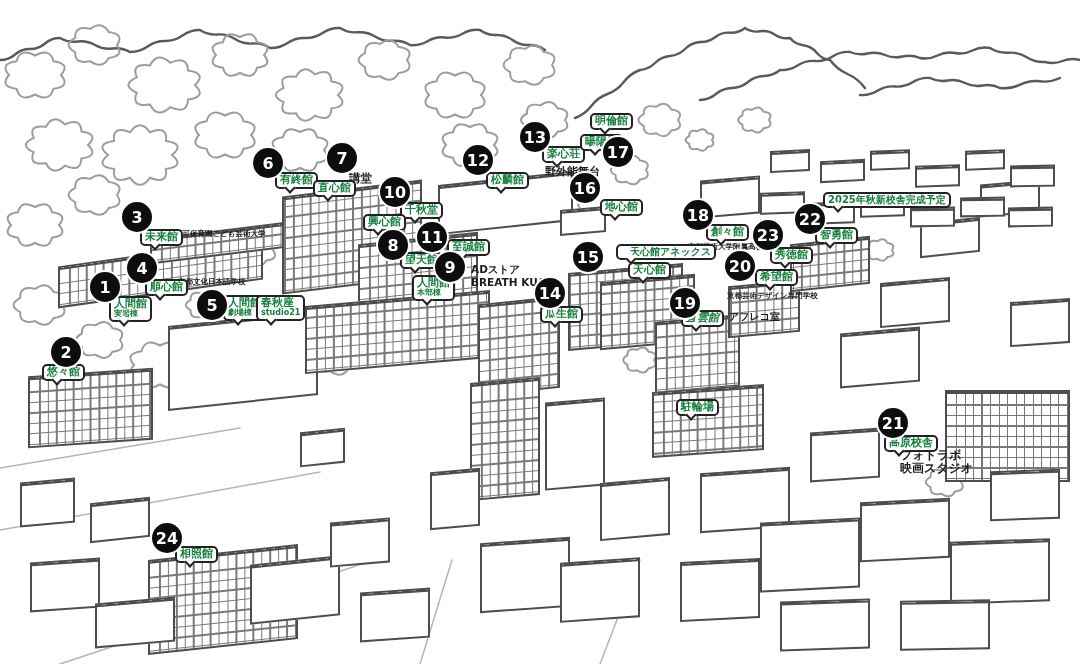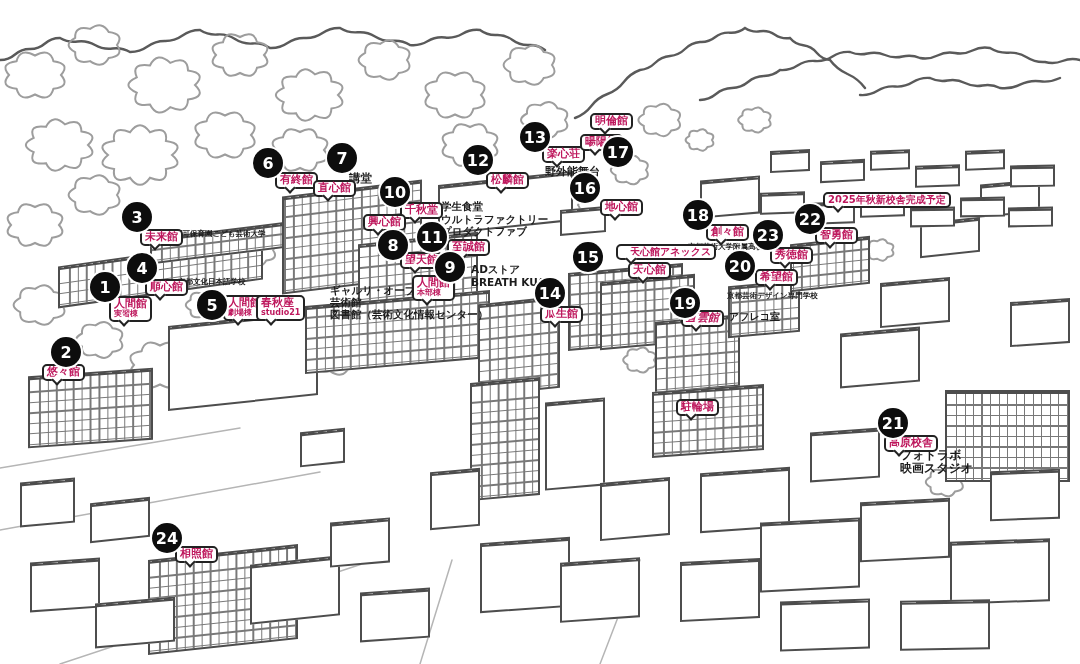--- a/index.html
+++ b/index.html
@@ -15,21 +15,21 @@
   }
   .house.win{
     background-image:
       repeating-linear-gradient(90deg, transparent 0 7px, #787878 7px 8.5px),
       repeating-linear-gradient(0deg, transparent 0 9px, #787878 9px 10.5px);
     background-position:2px 8px;
   }
   .label{
     position:absolute;z-index:5;background:#fff;border:2px solid #222;
     border-radius:5px;padding:0px 3px 1px 3px;white-space:nowrap;
-    color:#be185d;text-align:left;line-height:1.1;
+    color:#15803d;text-align:left;line-height:1.1;
   }
   .label:after{
     content:'';position:absolute;left:9px;bottom:-5px;width:6px;height:6px;background:#fff;
     border-right:2px solid #222;border-bottom:2px solid #222;transform:rotate(45deg);
   }
   .label .l0{display:block;font-weight:bold;font-size:11px;}
   .label .l1{display:block;font-weight:bold;font-size:8px;}
   .plain{
     position:absolute;z-index:4;color:#1c1c1c;white-space:nowrap;text-align:left;
   }
@@ -242,30 +242,20 @@
     </div>
     <div class="label" style="left: 823px; top: 192px;">
       <span class="l0" style="font-size: 10px;">2025年秋新校舎完成予定</span>
     </div>
     <div class="plain" style="left: 349px; top: 172px; font-size: 11.5px; font-weight: bold; line-height: 13px;">
       <span>講堂</span>
     </div>
     <div class="plain" style="left: 545px; top: 165px; font-size: 11px; font-weight: bold; line-height: 13px;">
       <span>野外能舞台</span>
     </div>
-    <div class="plain" style="left: 441px; top: 200px; font-size: 10.5px; font-weight: bold; line-height: 12.5px;">
-      <span>学生食堂</span>
-      <span>ウルトラファクトリー</span>
-      <span>プロダクトファブ</span>
-    </div>
-    <div class="plain" style="left: 330px; top: 284px; font-size: 10.5px; font-weight: bold; line-height: 12px;">
-      <span>ギャルリ・オーブ</span>
-      <span>芸術館</span>
-      <span>図書館（芸術文化情報センター）</span>
-    </div>
     <div class="plain" style="left: 471px; top: 263px; font-size: 10.5px; font-weight: bold; line-height: 12.5px;">
       <span>ADストア</span>
       <span>BREATH KUA</span>
     </div>
     <div class="plain" style="left: 729px; top: 311px; font-size: 10px; font-weight: bold; line-height: 12px;">
       <span>アフレコ室</span>
     </div>
     <div class="plain" style="left: 900px; top: 449px; font-size: 12px; font-weight: bold; line-height: 13px;">
       <span>フォトラボ</span>
       <span>映画スタジオ</span>

